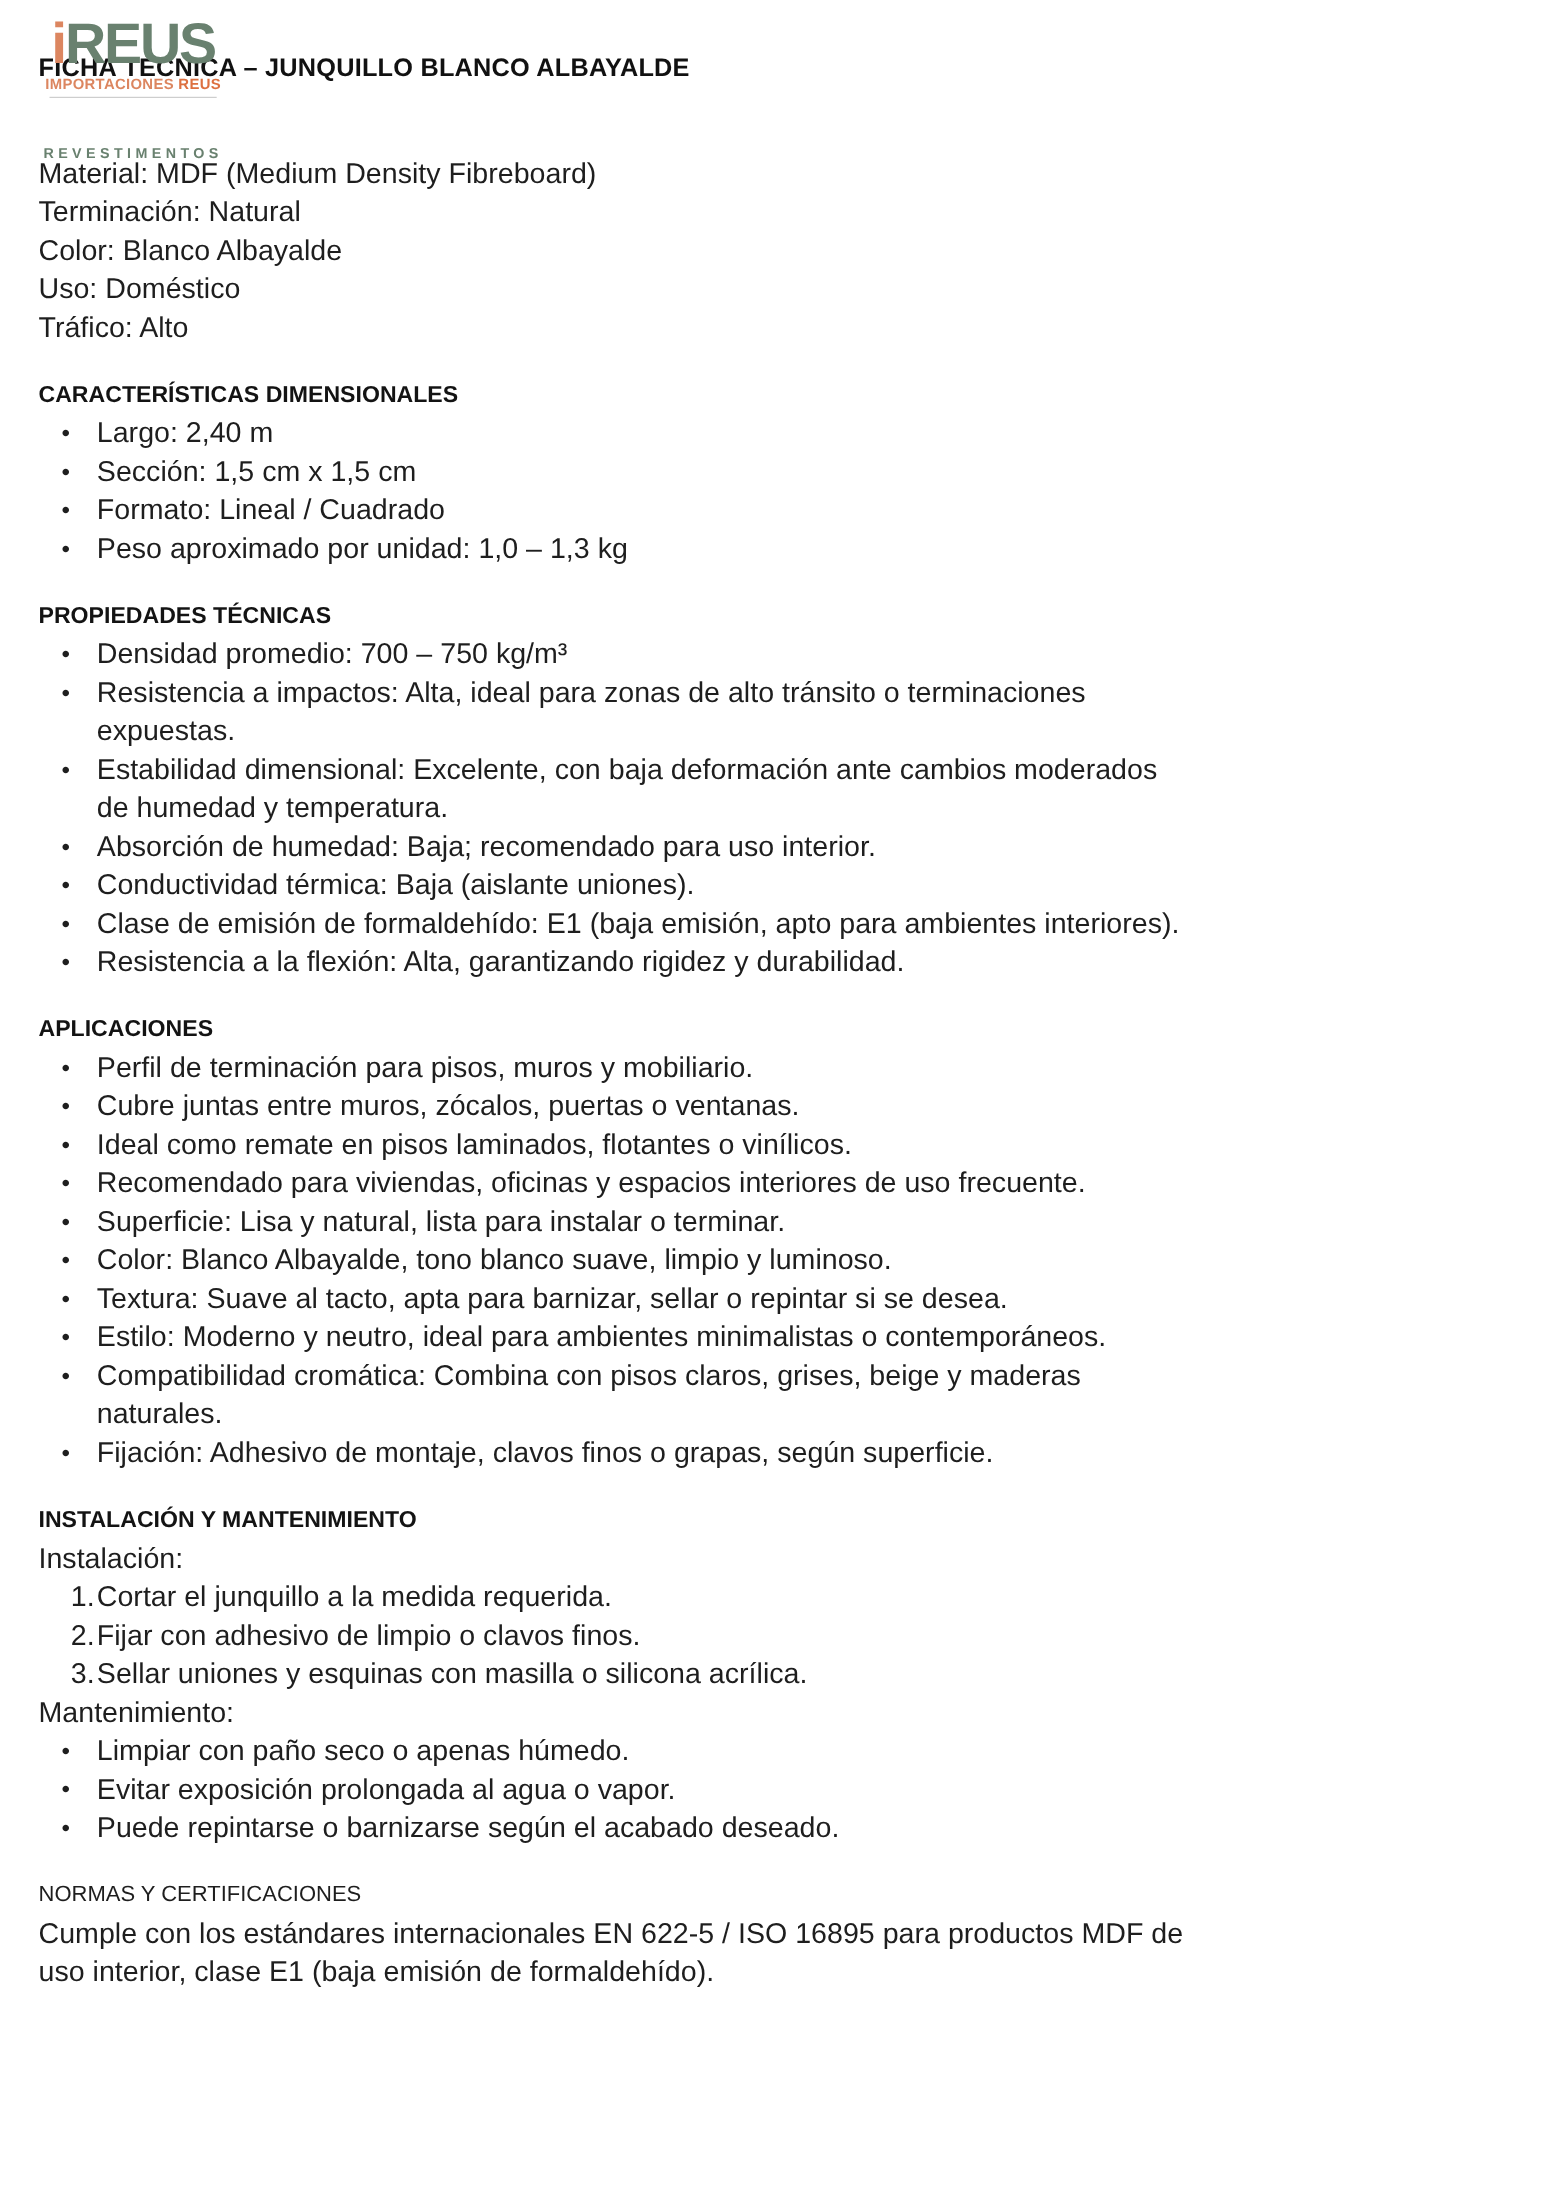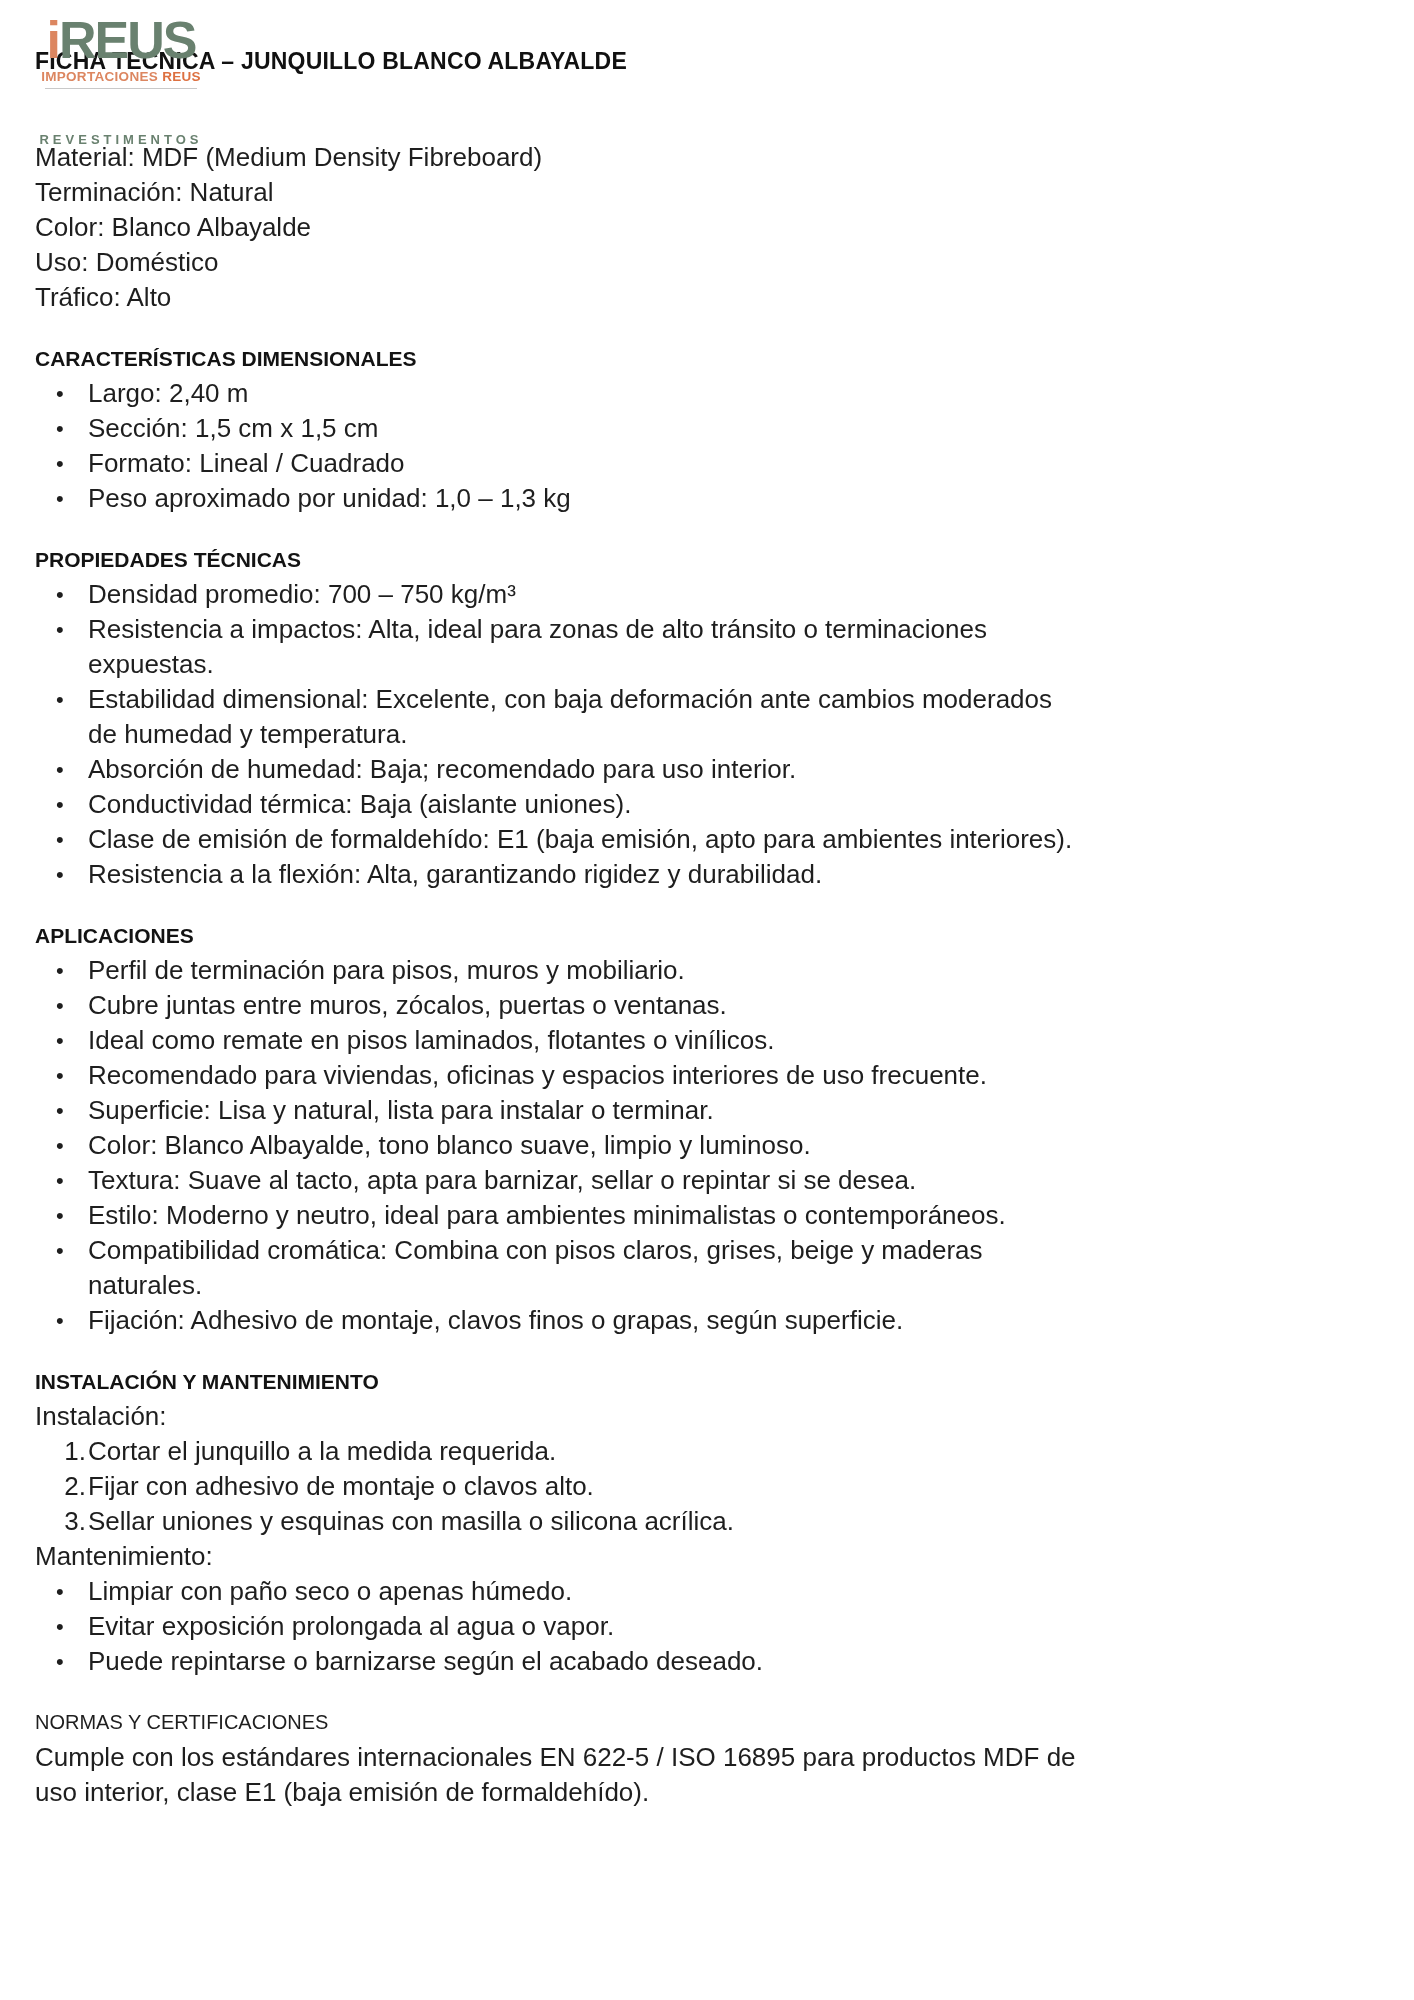--- a/index.html
+++ b/index.html
@@ -164,21 +164,21 @@
           <li>Compatibilidad cromática: Combina con pisos claros, grises, beige y maderas naturales.</li>
           <li>Fijación: Adhesivo de montaje, clavos finos o grapas, según superficie.</li>
         </ul>
     </section>
 
     <section>
       <h2 class="sec-heading">INSTALACIÓN Y MANTENIMIENTO</h2>
       <p class="sublabel">Instalación:</p>
       <ol class="steps">
           <li>Cortar el junquillo a la medida requerida.</li>
-          <li>Fijar con adhesivo de montaje o clavos alto.</li>
+          <li>Fijar con adhesivo de limpio o clavos finos.</li>
           <li>Sellar uniones y esquinas con masilla o silicona acrílica.</li>
         </ol>
       <p class="sublabel">Mantenimiento:</p>
       <ul class="bullets">
           <li>Limpiar con paño seco o apenas húmedo.</li>
           <li>Evitar exposición prolongada al agua o vapor.</li>
           <li>Puede repintarse o barnizarse según el acabado deseado.</li>
         </ul>
     </section>
 

